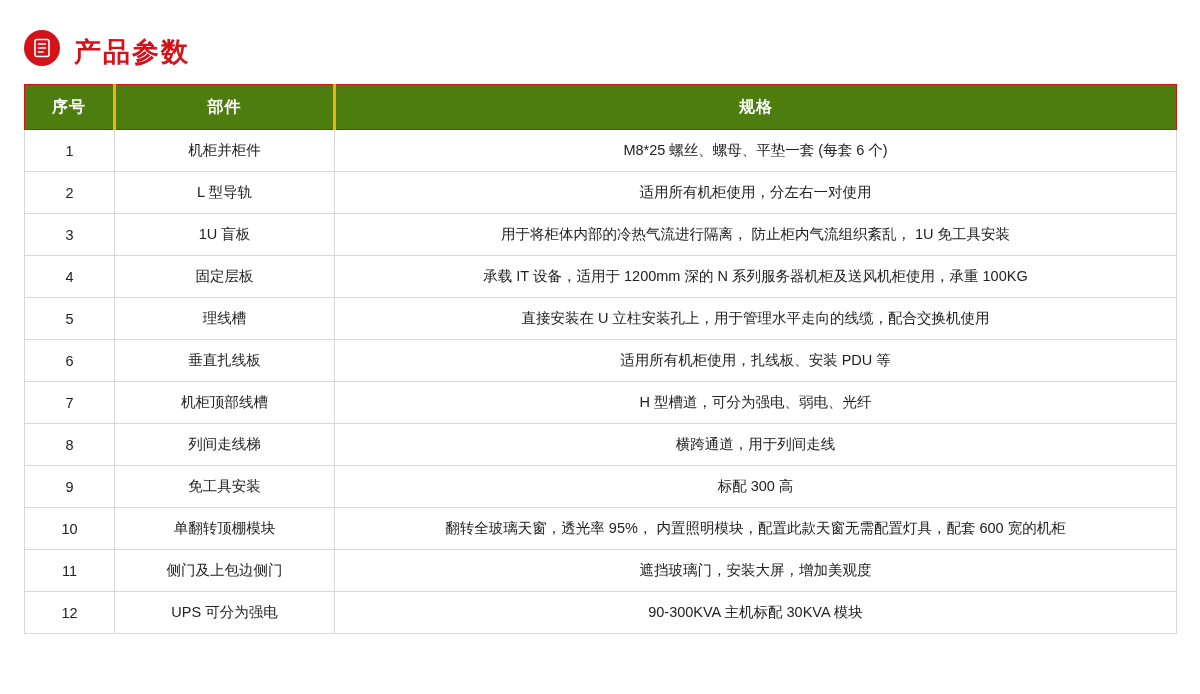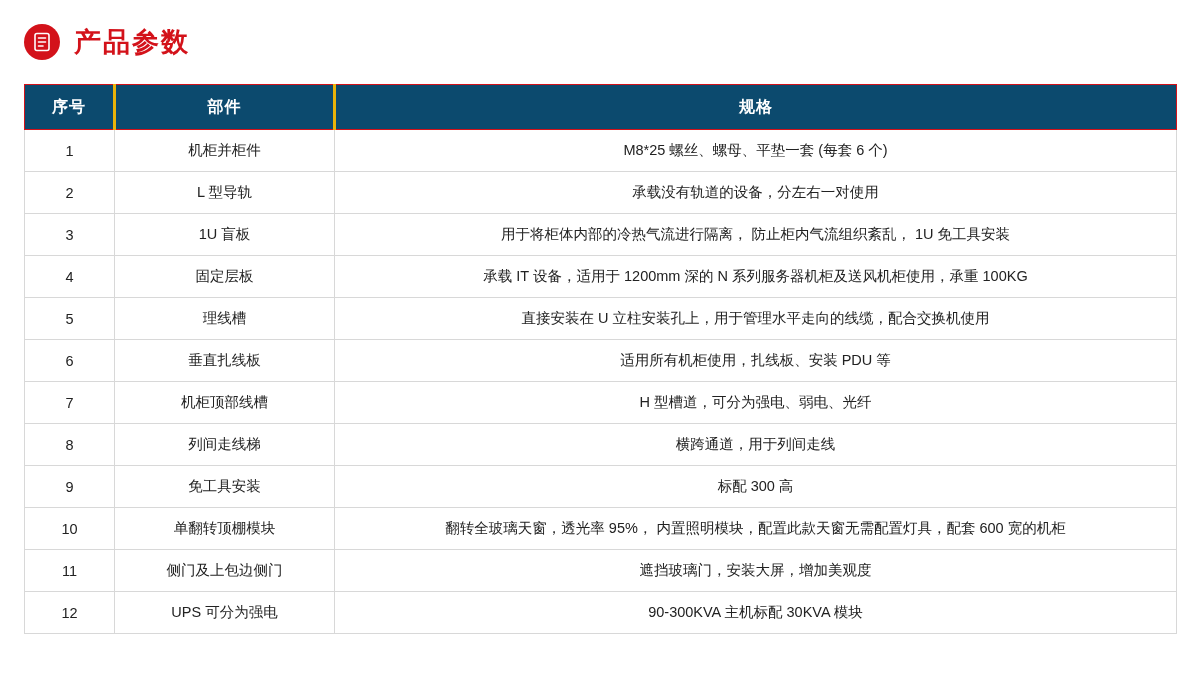--- a/index.html
+++ b/index.html
@@ -17,21 +17,21 @@
   .page {
     position: relative;
     width: 1200px;
     height: 694px;
     box-sizing: border-box;
     padding: 0;
   }
   
   .header {
     display: flex;
-    align-items: center;
+    align-items: flex-end;
     padding: 18px 0 0 24px;
     height: 66px;
     box-sizing: border-box;
   }
   .header-icon {
     width: 36px;
     height: 36px;
     border-radius: 50%;
     background: #d3121a;
     display: flex;
@@ -59,21 +59,21 @@
     width: 1152px;
     table-layout: fixed;
   }
   table.spec-table th,
   table.spec-table td {
     border: 1px solid #d8d8d8;
     text-align: center;
     vertical-align: middle;
   }
   table.spec-table thead th {
-    background: #0c4a6e;
+    background: #4d7c0f;
     color: #ffffff;
     font-size: 16px;
     font-weight: bold;
     height: 42px;
     border: 1px solid #d3121a;
     letter-spacing: 1px;
   }
   table.spec-table thead th.col-sep {
     border-left: 3px solid #eab308;
   }
@@ -123,21 +123,21 @@
       </thead>
       <tbody>
         <tr>
           <td class="cell-no">1</td>
           <td class="cell-part">机柜并柜件</td>
           <td class="cell-spec">M8*25 螺丝、螺母、平垫一套 (每套 6 个)</td>
         </tr>
         <tr>
           <td class="cell-no">2</td>
           <td class="cell-part">L 型导轨</td>
-          <td class="cell-spec">承载没有轨道的设备，分左右一对使用</td>
+          <td class="cell-spec">适用所有机柜使用，分左右一对使用</td>
         </tr>
         <tr>
           <td class="cell-no">3</td>
           <td class="cell-part">1U 盲板</td>
           <td class="cell-spec">用于将柜体内部的冷热气流进行隔离， 防止柜内气流组织紊乱， 1U 免工具安装</td>
         </tr>
         <tr>
           <td class="cell-no">4</td>
           <td class="cell-part">固定层板</td>
           <td class="cell-spec">承载 IT 设备，适用于 1200mm 深的 N 系列服务器机柜及送风机柜使用，承重 100KG</td>

